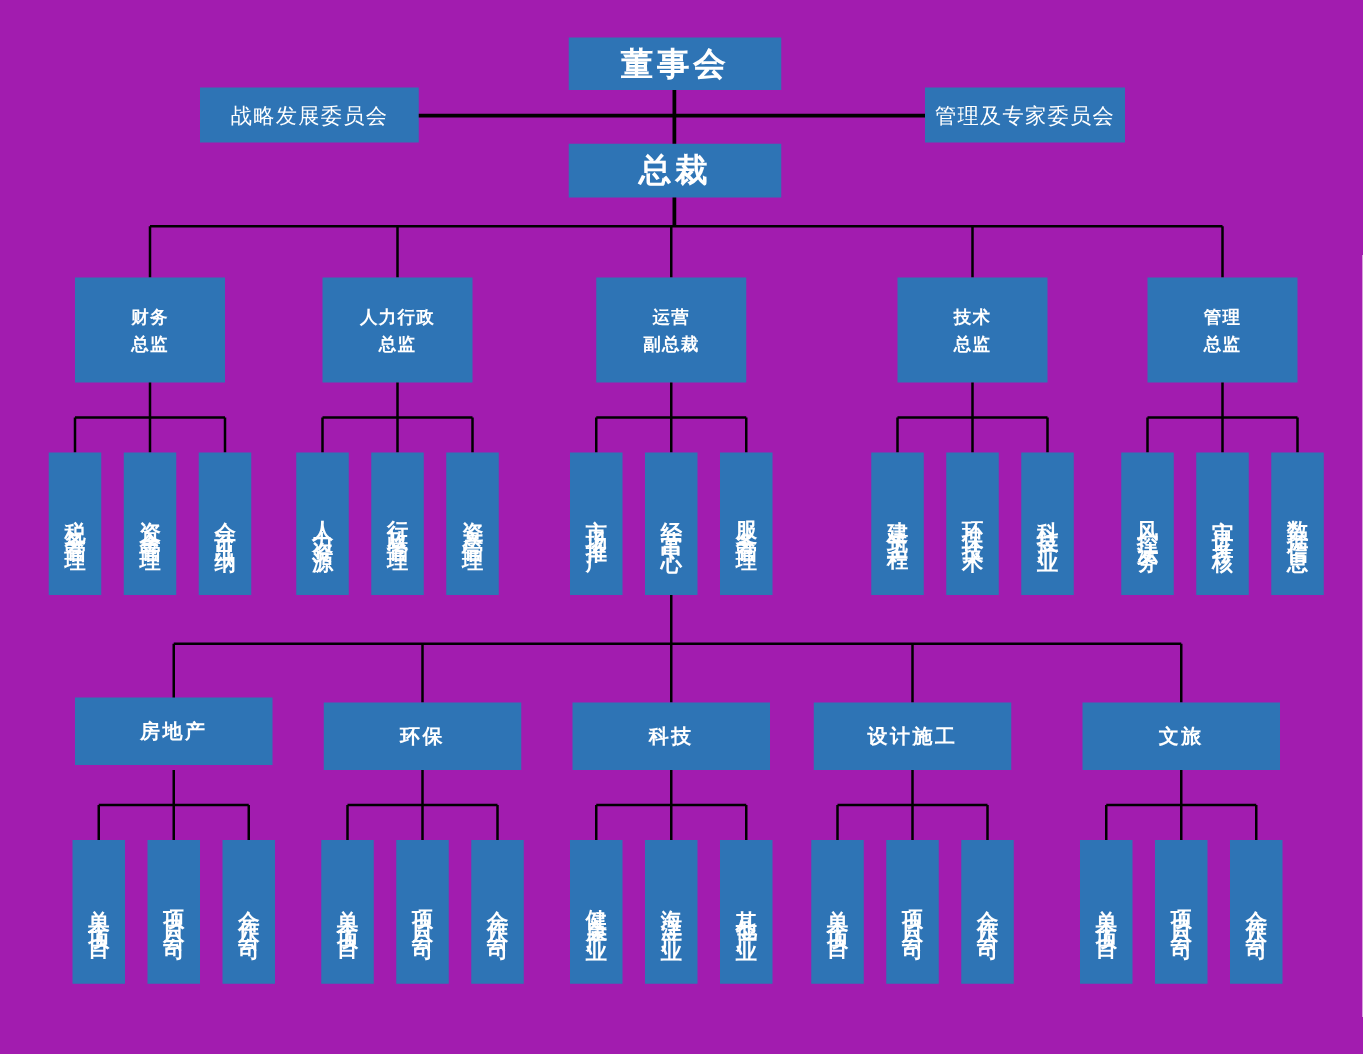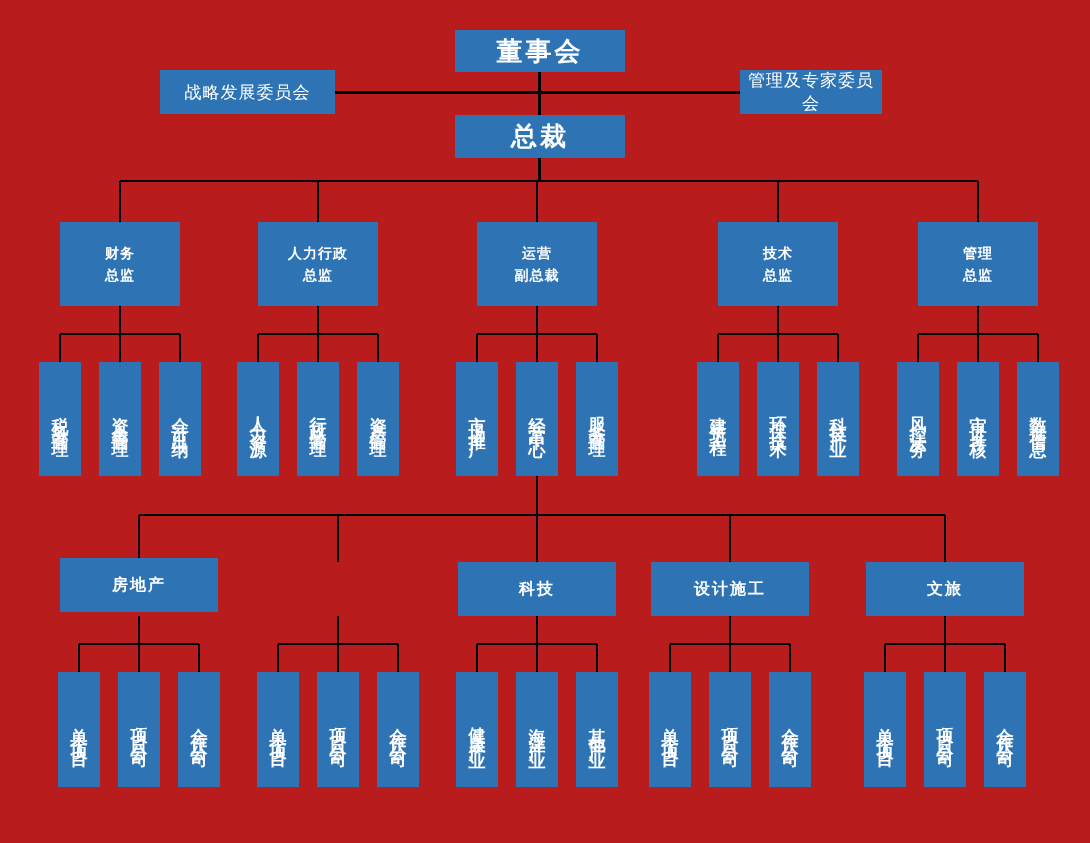--- a/index.html
+++ b/index.html
@@ -1,17 +1,17 @@
 <!DOCTYPE html>
 <html><head>
 <meta charset="utf-8">
 <style>
   html,body{margin:0;padding:0;background:#fff;}
   #stage{
-    position:relative;width:1090px;height:843px;background:#b91c1c;overflow:hidden;
+    position:relative;width:1090px;height:843px;background:#a21caf;overflow:hidden;
     font-family:"Liberation Sans","DejaVu Sans",sans-serif;
   }
   .node{
     position:absolute;background:var(--box,#2e74b5);color:#fff;
     display:flex;align-items:center;justify-content:center;
     text-align:center;font-weight:bold;box-sizing:border-box;
   }
   .node.big{font-size:26px;letter-spacing:3px;}
   .node.committee{font-size:17px;font-weight:normal;letter-spacing:1px;}
   .node.dept{font-size:14px;white-space:pre-line;line-height:1.6;letter-spacing:1px;}
@@ -22,21 +22,21 @@
   }
   .line{position:absolute;background:var(--line,#000);}
 </style>
 </head>
 <body>
 
 <div id="stage" style="--box: #2e74b5; --line: #000000;">
     <div class="node big" style="left: 455px; top: 30px; width: 170px; height: 42px;">董事会</div>
     <div class="node committee" style="left: 160px; top: 70px; width: 175px; height: 44px;">战略发展委员会</div>
     <div class="node big" style="left: 455px; top: 115px; width: 170px; height: 43px;">总裁</div>
-    <div class="node committee" style="left: 740px; top: 70px; width: 142px; height: 44px;">管理及专家委员会</div>
+    <div class="node committee" style="left: 740px; top: 70px; width: 160px; height: 44px;">管理及专家委员会</div>
     <div class="line" style="left: 538px; top: 72px; width: 3px; height: 43px;"></div>
     <div class="line" style="left: 335px; top: 90.5px; width: 405px; height: 3px;"></div>
     <div class="line" style="left: 538px; top: 158px; width: 3px; height: 23px;"></div>
     <div class="line" style="left: 120px; top: 180px; width: 858px; height: 2px;"></div>
     <div class="line" style="left: 119px; top: 181px; width: 2px; height: 41px;"></div>
     <div class="node dept" style="left: 60px; top: 222px; width: 120px; height: 84px;">财务
 总监</div>
     <div class="line" style="left: 119px; top: 306px; width: 2px; height: 28px;"></div>
     <div class="line" style="left: 60px; top: 333px; width: 120px; height: 2px;"></div>
     <div class="line" style="left: 59px; top: 334px; width: 2px; height: 28px;"></div>
@@ -95,20 +95,21 @@
     <div class="node unit" style="left: 60px; top: 558px; width: 158px; height: 54px;">房地产</div>
     <div class="line" style="left: 138px; top: 616px; width: 2px; height: 28px;"></div>
     <div class="line" style="left: 79px; top: 643px; width: 120px; height: 2px;"></div>
     <div class="line" style="left: 78px; top: 644px; width: 2px; height: 28px;"></div>
     <div class="node vert" style="left: 58px; top: 672px; width: 42px; height: 115px;">单个项目</div>
     <div class="line" style="left: 138px; top: 644px; width: 2px; height: 28px;"></div>
     <div class="node vert" style="left: 118px; top: 672px; width: 42px; height: 115px;">项目公司</div>
     <div class="line" style="left: 198px; top: 644px; width: 2px; height: 28px;"></div>
     <div class="node vert" style="left: 178px; top: 672px; width: 42px; height: 115px;">合作公司</div>
     <div class="line" style="left: 337px; top: 515px; width: 2px; height: 47px;"></div>
+    <div class="node unit" style="left: 259px; top: 562px; width: 158px; height: 54px;">环保</div>
     <div class="line" style="left: 337px; top: 616px; width: 2px; height: 28px;"></div>
     <div class="line" style="left: 278px; top: 643px; width: 120px; height: 2px;"></div>
     <div class="line" style="left: 277px; top: 644px; width: 2px; height: 28px;"></div>
     <div class="node vert" style="left: 257px; top: 672px; width: 42px; height: 115px;">单个项目</div>
     <div class="line" style="left: 337px; top: 644px; width: 2px; height: 28px;"></div>
     <div class="node vert" style="left: 317px; top: 672px; width: 42px; height: 115px;">项目公司</div>
     <div class="line" style="left: 397px; top: 644px; width: 2px; height: 28px;"></div>
     <div class="node vert" style="left: 377px; top: 672px; width: 42px; height: 115px;">合作公司</div>
     <div class="line" style="left: 536px; top: 515px; width: 2px; height: 47px;"></div>
     <div class="node unit" style="left: 458px; top: 562px; width: 158px; height: 54px;">科技</div>

